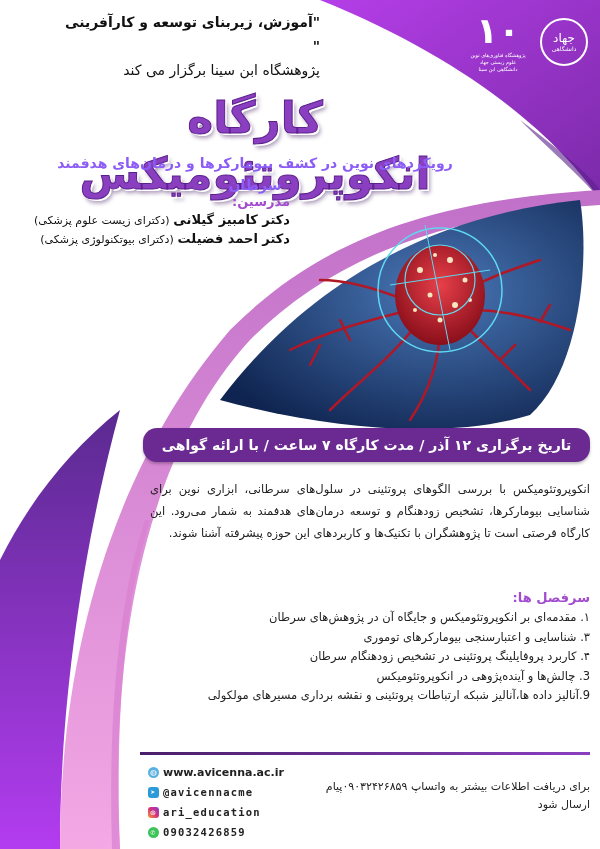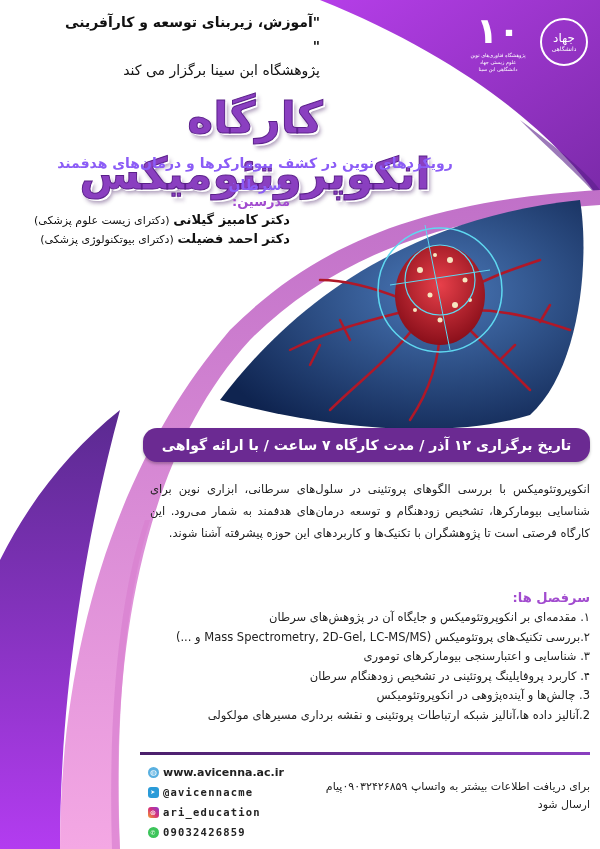--- a/index.html
+++ b/index.html
@@ -224,25 +224,24 @@
   <span class="deg">(دکترای بیوتکنولوژی پزشکی)</span>
 </div>
 
 <div class="abs banner">تاریخ برگزاری ۱۲ آذر / مدت کارگاه ۷ ساعت / با ارائه گواهی معتبر</div>
 
 <div class="abs desc">انکوپروتئومیکس با بررسی الگوهای پروتئینی در سلول‌های سرطانی، ابزاری نوین برای شناسایی بیومارکرها، تشخیص زودهنگام و توسعه درمان‌های هدفمند به شمار می‌رود. این کارگاه فرصتی است تا پژوهشگران با تکنیک‌ها و کاربردهای این حوزه پیشرفته آشنا شوند.</div>
 
 <div class="abs syllabus-title">سرفصل ها:</div>
 <ul class="abs syllabus">
   <li>۱. مقدمه‌ای بر انکوپروتئومیکس و جایگاه آن در پژوهش‌های سرطان</li>
-  <li>۲.بررسی تکنیک‌های پروتئومیکس (Mass Spectrometry, 2D-Gel, LC-MS/MS و ...)</li>
   <li>۳. شناسایی و اعتبارسنجی بیومارکرهای توموری</li>
   <li>۴. کاربرد پروفایلینگ پروتئینی در تشخیص زودهنگام سرطان</li>
   <li>3. چالش‌ها و آینده‌پژوهی در انکوپروتئومیکس</li>
-  <li>2.آنالیز داده ها،آنالیز شبکه ارتباطات پروتئینی و نقشه برداری مسیرهای مولکولی</li>
+  <li>9.آنالیز داده ها،آنالیز شبکه ارتباطات پروتئینی و نقشه برداری مسیرهای مولکولی</li>
 </ul>
 
 <div class="abs divider"></div>
 
 <div class="abs contacts">
   <div class="contact-row web">
     <span class="ic globe">◍</span>
     <span>www.avicenna.ac.ir</span>
   </div>
   <div class="contact-row">

